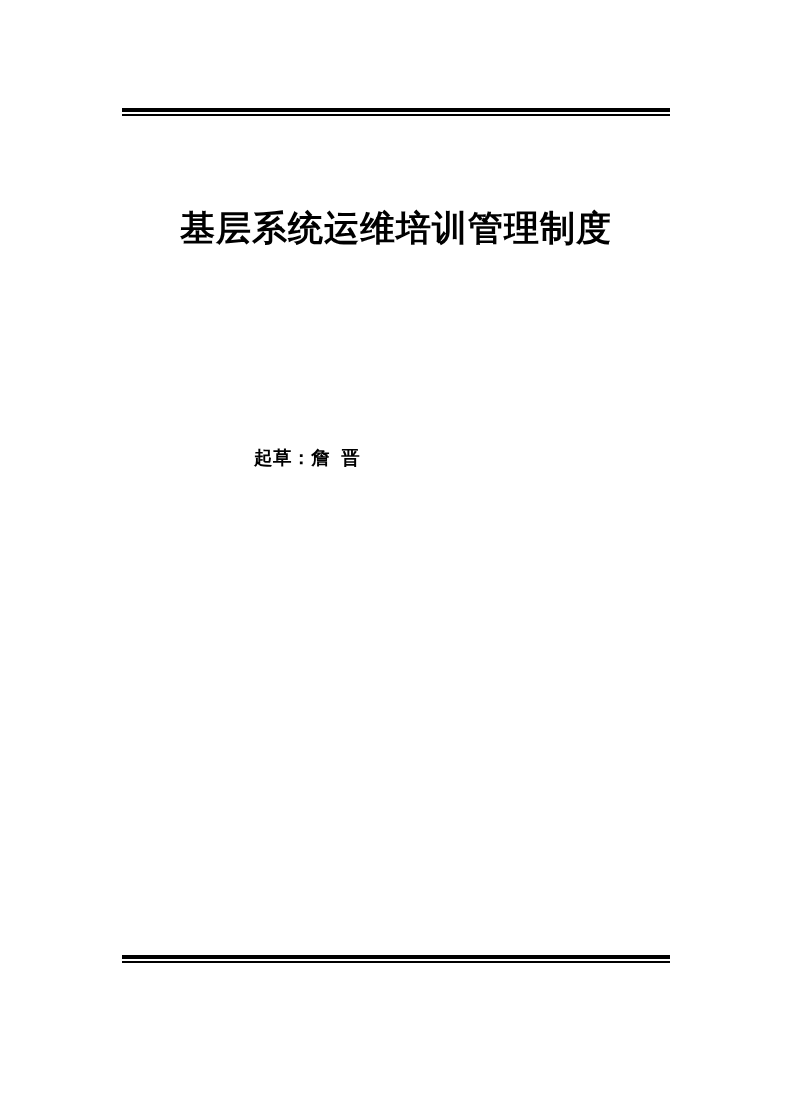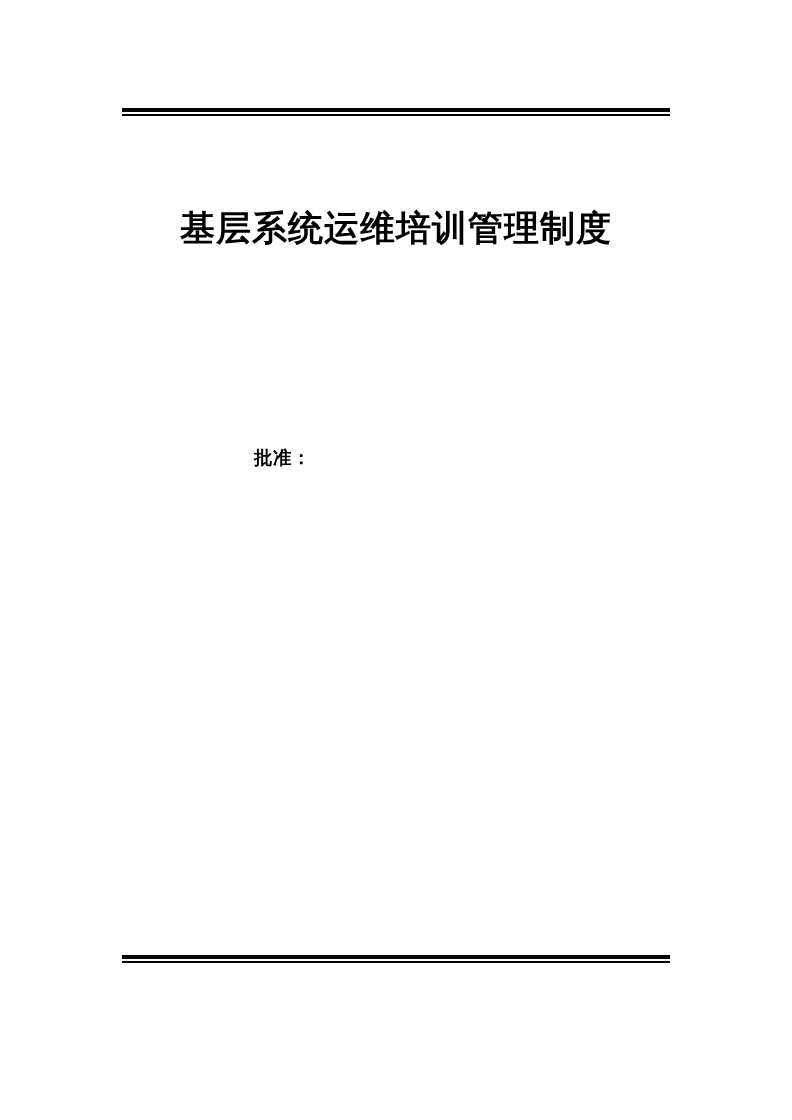--- a/index.html
+++ b/index.html
@@ -84,21 +84,21 @@
 
   <div class="rule-top">
     <div class="rule-thick"></div>
     <div class="rule-gap"></div>
     <div class="rule-thin"></div>
   </div>
 
   <div class="doc-title">基层系统运维培训管理制度</div>
 
   <div class="meta-block">
-    <div class="meta-line">批准：</div>
+    <div class="meta-line">起草：詹  晋</div>
   </div>
 
   <div class="rule-bottom">
     <div class="rule-thick"></div>
     <div class="rule-gap"></div>
     <div class="rule-thin"></div>
   </div>
 
 </div>
 

